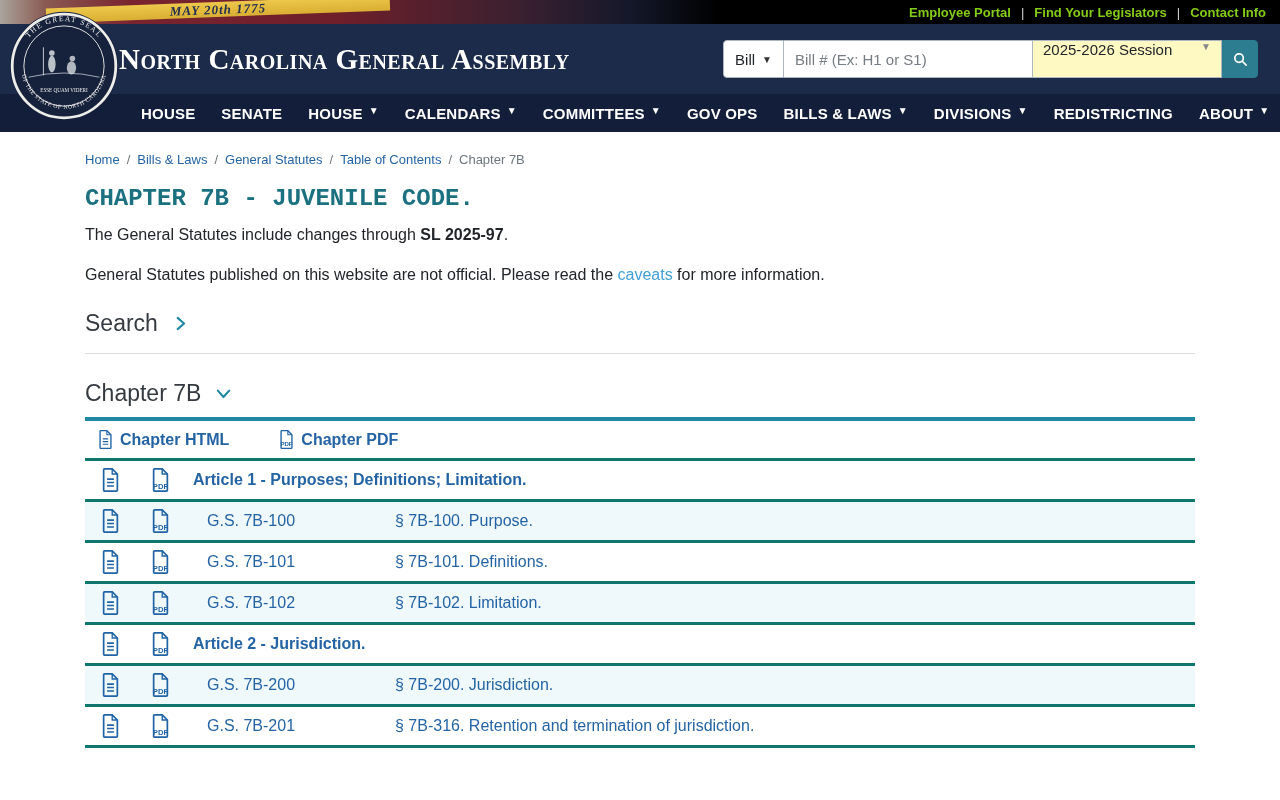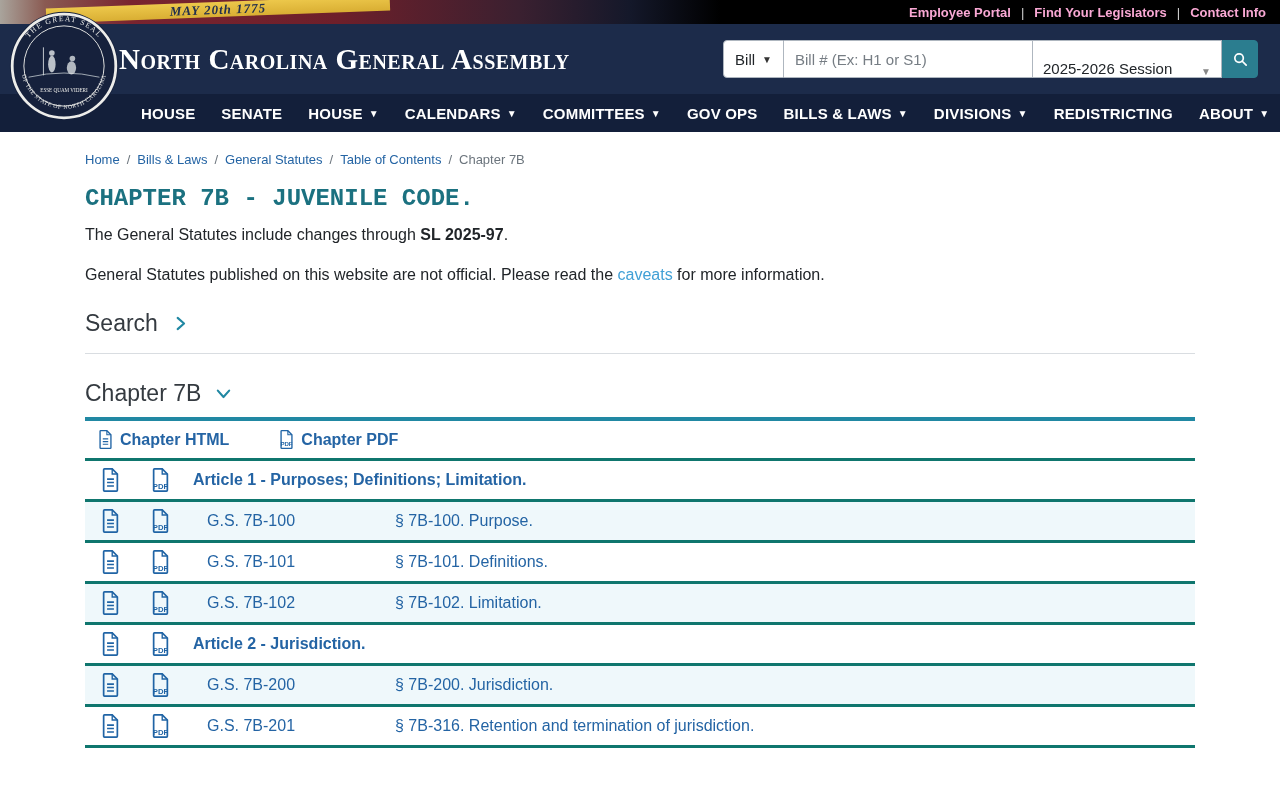--- a/index.html
+++ b/index.html
@@ -9,45 +9,45 @@
   
   .topbar{position:relative;height:24px;background:#000;}
   .flag{position:absolute;left:0;top:0;height:24px;width:720px;overflow:hidden;
         background:linear-gradient(90deg,#a9a49c 0px,#8a5a52 45px,#79242f 130px,#6e1f2a 340px,#3a2030 520px,#14182a 630px,#000 720px);}
   .flag-ribbon{position:absolute;left:46px;top:2px;width:344px;height:15px;
         background:linear-gradient(180deg,#edc84b,#d9ae33);transform:rotate(-2.2deg);
         display:flex;align-items:center;justify-content:center;font-family:"Liberation Serif",serif;
         font-style:italic;font-weight:bold;font-size:13px;color:#23304e;letter-spacing:1px;white-space:nowrap;}
   .topbar-links{position:absolute;right:14px;top:0;height:24px;display:flex;align-items:center;gap:10px;
         font-size:13px;font-weight:bold;color:#fff;z-index:5;}
-  .topbar-links a{color:#f9a8d4;text-decoration:none;cursor:pointer;}
+  .topbar-links a{color:#84cc16;text-decoration:none;cursor:pointer;}
   .topbar-sep{color:#cfcfcf;font-weight:normal;}
 
   
   .header{position:relative;height:70px;background:#1c2b4a;display:flex;align-items:center;}
   .seal{position:absolute;left:8px;top:10px;width:112px;height:112px;z-index:30;}
   .brand{margin-left:119px;color:#fff;font-family:"Liberation Serif",serif;font-variant:small-caps;
         font-weight:bold;font-size:29px;letter-spacing:.5px;white-space:nowrap;}
   .search-group{margin-left:auto;margin-right:22px;display:flex;align-items:stretch;height:38px;padding-left:8px;}
   .bill-btn{display:flex;align-items:center;gap:7px;padding:0 11px;background:#fff;border:1px solid #aeb6bf;
         border-radius:4px 0 0 4px;font-size:15px;color:#212529;cursor:pointer;font-family:inherit;}
   .btn-caret{font-size:10px;color:#333;}
   .bill-input{width:226px;border:1px solid #aeb6bf;border-left:none;padding:0 11px;font-size:15px;outline:none;font-family:inherit;}
   .bill-input::placeholder{color:#767d84;}
-  .session-select{display:flex;align-items:flex-end;justify-content:space-between;width:168px;background:#ffffff;
+  .session-select{display:flex;align-items:flex-start;justify-content:space-between;width:168px;background:#fef9c3;
         border:1px solid #aeb6bf;border-left:none;padding:0 10px;font-size:15px;cursor:pointer;}
   .session-caret{color:#888;font-size:10px;margin-left:8px;}
   .search-btn{width:36px;background:#2b7d8f;border:1px solid #2b7d8f;border-radius:0 4px 4px 0;display:flex;
         align-items:center;justify-content:center;cursor:pointer;}
   .mag{width:17px;height:17px;}
 
   
   .navbar{height:38px;background:#131f3a;display:flex;align-items:center;padding-left:128px;}
   .nav-item{color:#fff;font-size:15px;font-weight:600;text-decoration:none;padding:0 13px;letter-spacing:.2px;
-        display:flex;align-items:center;gap:6px;cursor:pointer;white-space:nowrap;}
+        display:flex;align-items:flex-start;gap:6px;cursor:pointer;white-space:nowrap;}
   .caret{font-size:10px;}
 
   
   .container{width:1110px;margin:0 auto;padding-top:20px;}
   .breadcrumb{font-size:13px;color:#6c757d;display:flex;gap:7px;align-items:center;}
   .bc-link{color:#2464a4;text-decoration:none;cursor:pointer;}
   .bc-current{color:#6c757d;}
   .page-title{font-family:"Liberation Mono",monospace;font-weight:bold;font-size:24px;color:#1b7180;margin:18px 0 14px;}
   .intro{font-size:16px;margin:0 0 22px;}
   .disclaimer{font-size:16px;margin:0 0 10px;}

